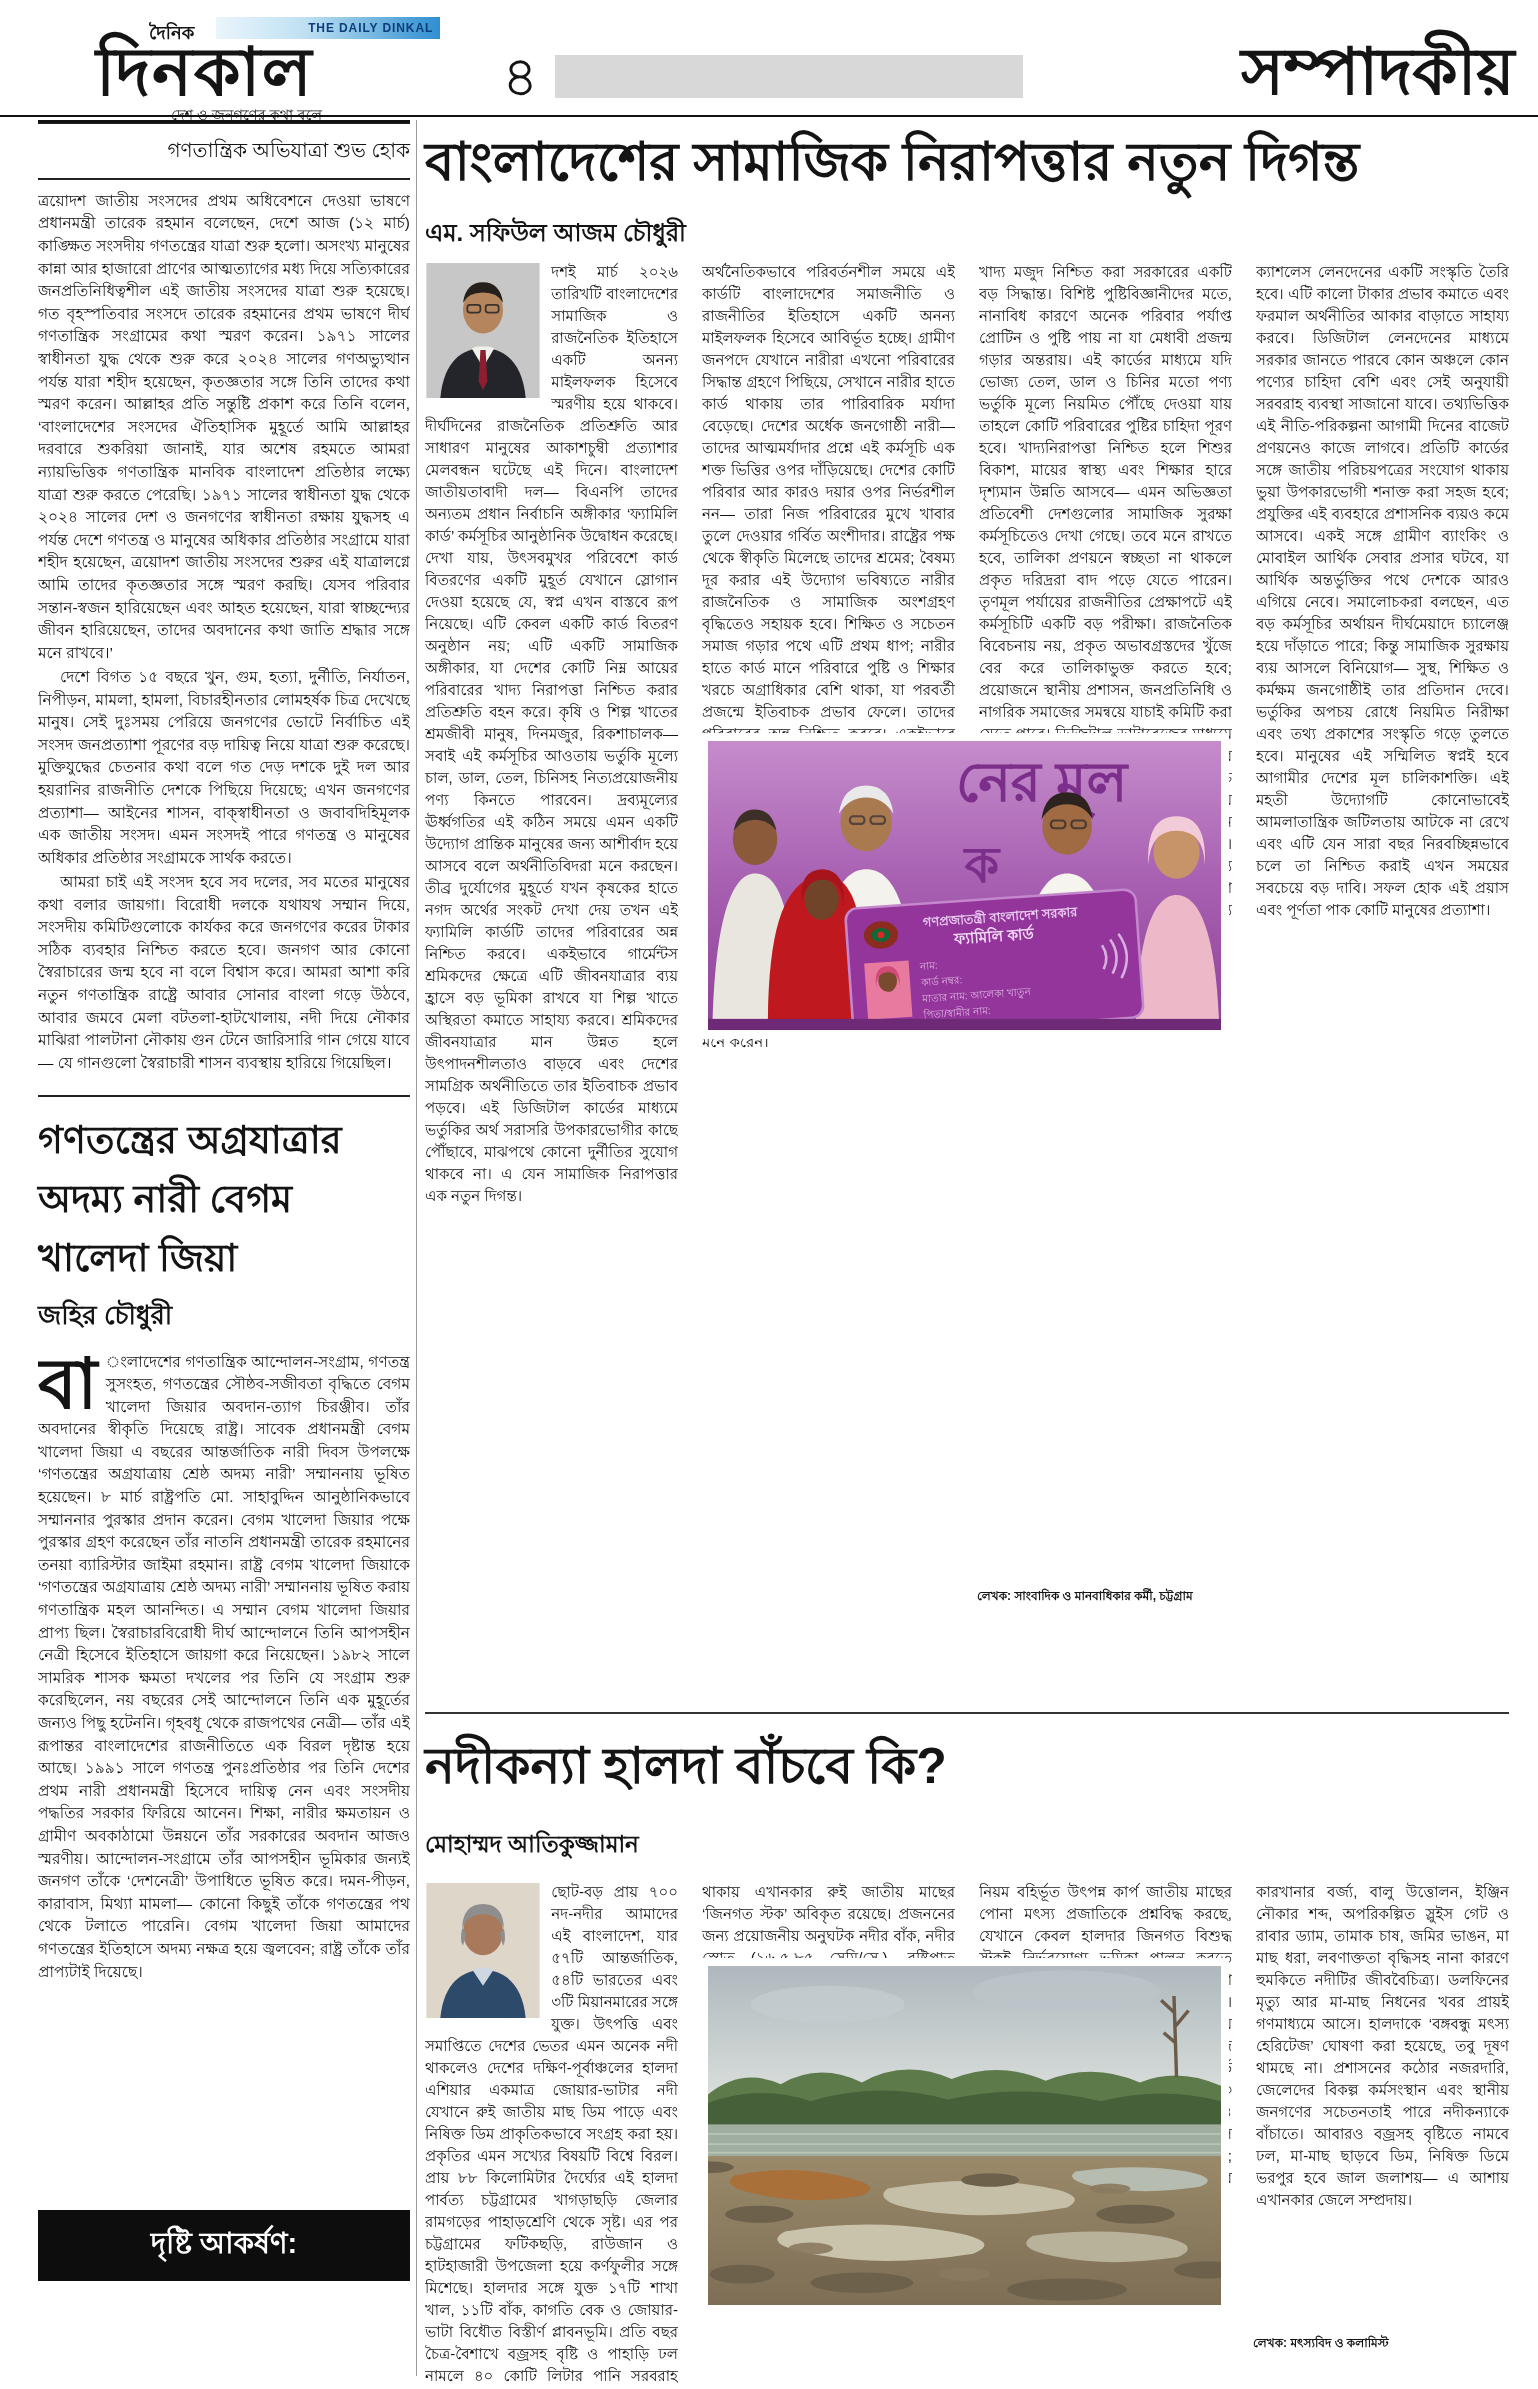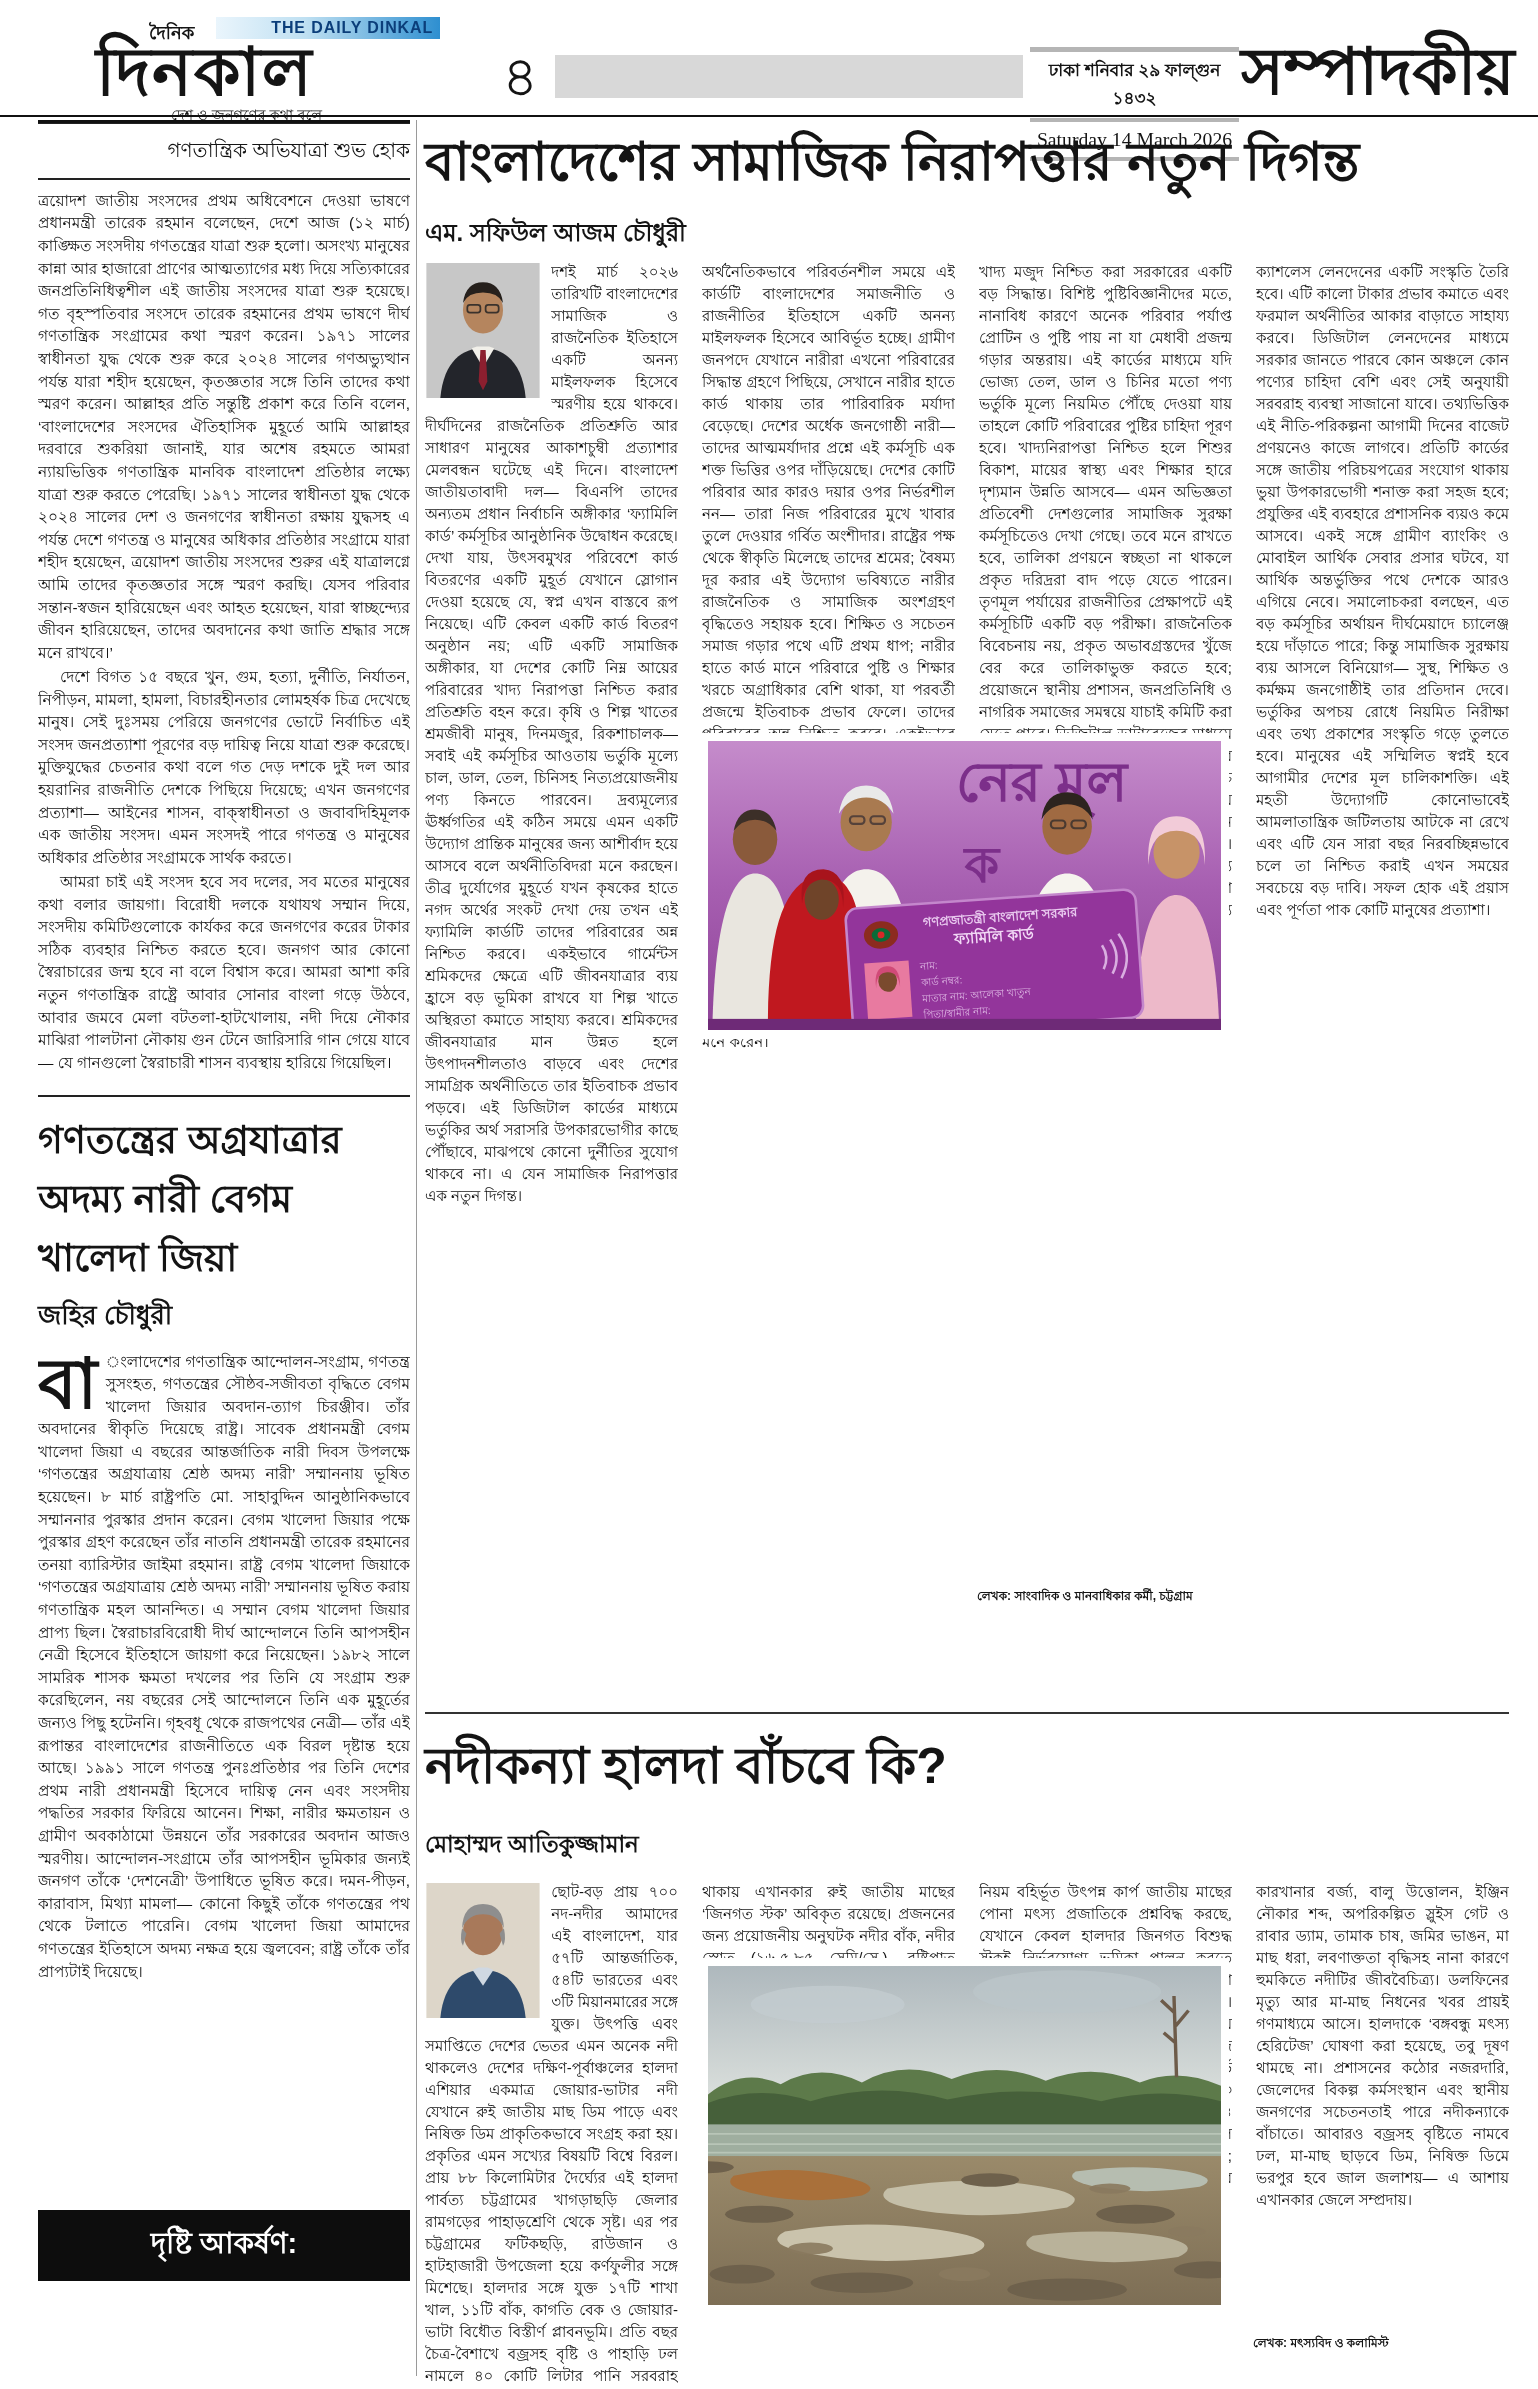--- a/index.html
+++ b/index.html
@@ -5,21 +5,21 @@
   html,body{margin:0;padding:0;background:#e8e8e8;}
   .page{position:relative;width:1538px;height:2389px;background:#ffffff;margin:0 auto;
         font-family:"Liberation Sans","DejaVu Sans",sans-serif;color:#141414;overflow:hidden;}
   
   .masthead{position:absolute;left:96px;top:13.7px;width:461px;}
   .mh-row{position:relative;height:26px;}
   .mh-pre{position:absolute;left:53px;top:5.1px;font-size:18px;font-weight:700;}
   .mh-strip{position:absolute;left:120px;top:3.4px;width:224px;height:22px;
             background:linear-gradient(90deg,#eaf5fc 0%,#bfe0f2 40%,#2e8fd0 100%);
             display:flex;align-items:center;justify-content:flex-end;padding-right:6.8px;box-sizing:border-box;}
-  .mh-strip span{font-size:16px;font-weight:700;color:#0b3e7a;letter-spacing:0.9px;text-align:center;}
+  .mh-strip span{font-size:12px;font-weight:700;color:#0b3e7a;letter-spacing:0.9px;text-align:center;}
   .mh-title{font-size:67px;font-weight:900;line-height:63px;letter-spacing:1.7px;}
   .mh-tagline{font-size:14.5px;margin-top:1.7px;margin-left:75px;}
   .page-num{position:absolute;left:502px;top:34px;font-size:56px;font-weight:400;}
   .gray-bar{position:absolute;left:555px;top:55px;width:468px;height:43px;background:#d8d8d8;}
   .date-block{position:absolute;left:1030px;top:44px;width:209px;text-align:center;}
   .date-rule{height:4.3px;background:#b5b5b5;margin:3.4px 0;}
   .date-bn{font-size:17px;font-weight:700;padding:1.7px 0;}
   .date-en{font-family:"Liberation Serif","DejaVu Serif",serif;font-size:19.7px;padding:2.6px 0;}
   .section-title{position:absolute;left:1241px;top:22px;width:273px;font-size:65px;font-weight:900;text-align:right;}
   .header-rule{position:absolute;left:0;top:115px;width:1538px;height:1.7px;background:#111;}
@@ -78,27 +78,20 @@
       <span class="mh-pre">দৈনিক</span>
       <span class="mh-strip">
         <span>THE DAILY DINKAL</span>
       </span>
     </div>
     <div class="mh-title">দিনকাল</div>
     <div class="mh-tagline">দেশ ও জনগণের কথা বলে</div>
   </div>
   <div class="page-num">৪</div>
   <div class="gray-bar"></div>
-  <div class="date-block">
-    <div class="date-rule"></div>
-    <div class="date-bn">ঢাকা শনিবার ২৯ ফাল্গুন ১৪৩২</div>
-    <div class="date-rule"></div>
-    <div class="date-en">Saturday 14 March 2026</div>
-    <div class="date-rule"></div>
-  </div>
   <div class="section-title">সম্পাদকীয়</div>
   <div class="header-rule"></div>
 
   <div class="leftcol">
     <div class="lc-toprule"></div>
     <div class="thin-rule"></div>
     <div class="ed1-sub">গণতান্ত্রিক অভিযাত্রা শুভ হোক</div>
     <div class="thin-rule"></div>
     <div class="body-text ed1-body">
       <p>ত্রয়োদশ জাতীয় সংসদের প্রথম অধিবেশনে দেওয়া ভাষণে প্রধানমন্ত্রী তারেক রহমান বলেছেন, দেশে আজ (১২ মার্চ) কাঙ্ক্ষিত সংসদীয় গণতন্ত্রের যাত্রা শুরু হলো। অসংখ্য মানুষের কান্না আর হাজারো প্রাণের আত্মত্যাগের মধ্য দিয়ে সত্যিকারের জনপ্রতিনিধিত্বশীল এই জাতীয় সংসদের যাত্রা শুরু হয়েছে। গত বৃহস্পতিবার সংসদে তারেক রহমানের প্রথম ভাষণে দীর্ঘ গণতান্ত্রিক সংগ্রামের কথা স্মরণ করেন। ১৯৭১ সালের স্বাধীনতা যুদ্ধ থেকে শুরু করে ২০২৪ সালের গণঅভ্যুত্থান পর্যন্ত যারা শহীদ হয়েছেন, কৃতজ্ঞতার সঙ্গে তিনি তাদের কথা স্মরণ করেন। আল্লাহর প্রতি সন্তুষ্টি প্রকাশ করে তিনি বলেন, ‘বাংলাদেশের সংসদের ঐতিহাসিক মুহূর্তে আমি আল্লাহর দরবারে শুকরিয়া জানাই, যার অশেষ রহমতে আমরা ন্যায়ভিত্তিক গণতান্ত্রিক মানবিক বাংলাদেশ প্রতিষ্ঠার লক্ষ্যে যাত্রা শুরু করতে পেরেছি। ১৯৭১ সালের স্বাধীনতা যুদ্ধ থেকে ২০২৪ সালের দেশ ও জনগণের স্বাধীনতা রক্ষায় যুদ্ধসহ এ পর্যন্ত দেশে গণতন্ত্র ও মানুষের অধিকার প্রতিষ্ঠার সংগ্রামে যারা শহীদ হয়েছেন, ত্রয়োদশ জাতীয় সংসদের শুরুর এই যাত্রালগ্নে আমি তাদের কৃতজ্ঞতার সঙ্গে স্মরণ করছি। যেসব পরিবার সন্তান-স্বজন হারিয়েছেন এবং আহত হয়েছেন, যারা স্বাচ্ছন্দ্যের জীবন হারিয়েছেন, তাদের অবদানের কথা জাতি শ্রদ্ধার সঙ্গে মনে রাখবে।’</p>

